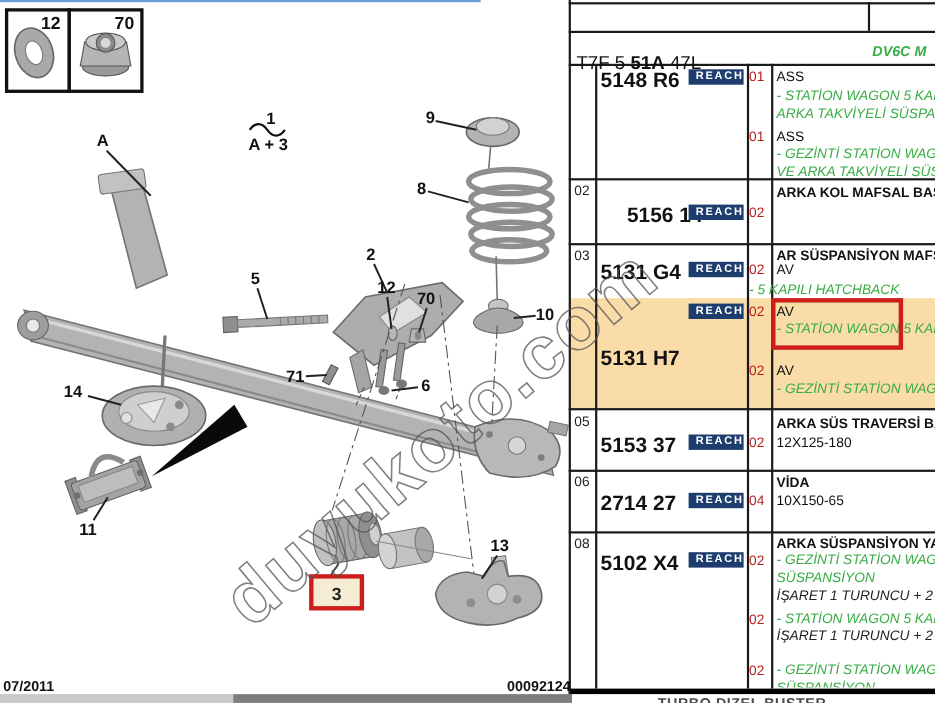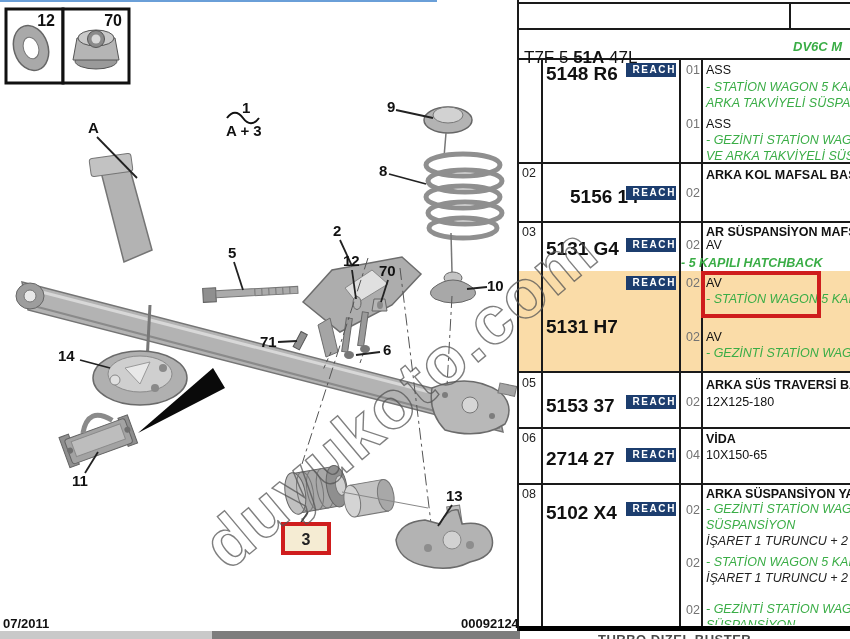--- a/index.html
+++ b/index.html
@@ -8,21 +8,21 @@
   .abs{position:absolute;}
   .hline{position:absolute;height:2px;background:#1a1a1a;}
   .vline{position:absolute;width:2px;background:#1a1a1a;}
   .code{font-size:17px;color:#111;white-space:nowrap;}
   .code b{font-weight:bold;}
   .engine{font-size:13px;font-style:italic;font-weight:bold;color:#3aad46;white-space:nowrap;}
   .ref{font-size:12.5px;color:#222;width:22px;text-align:center;}
   .part{font-size:19px;font-weight:bold;color:#111;white-space:nowrap;}
   .reach{width:50px;height:14px;background:#1c3d6e;color:#fff;font-size:10px;font-weight:bold;
          letter-spacing:1.6px;text-align:right;line-height:14px;}
-  .qty{font-size:12.5px;color:#737373;width:19px;text-align:right;}
+  .qty{font-size:12.5px;color:#b91c1c;width:19px;text-align:left;}
   .desc{font-size:12.5px;color:#111;white-space:nowrap;}
   .deschead{font-size:12.5px;font-weight:bold;color:#111;white-space:nowrap;}
   .green{font-size:12.5px;font-style:italic;color:#3aad46;white-space:nowrap;}
   .note{font-size:12.5px;font-style:italic;color:#222;white-space:nowrap;}
   .orange{position:absolute;background:#fadca8;}
   .redbox{position:absolute;border:4px solid #cf1d1d;background:transparent;}
   .cutline{overflow:hidden;height:7px;line-height:15px;}
   .smallbold{font-size:13px;font-weight:bold;color:#111;white-space:nowrap;}
   .caption{font-size:13px;font-weight:bold;color:#4a4a4a;letter-spacing:.5px;white-space:nowrap;}
   svg text{font-family:"Liberation Sans","DejaVu Sans",sans-serif;}
@@ -258,21 +258,21 @@
 <div class="abs part" style="left:570px;top:186px;">5156 14</div>
 <div class="abs reach" style="left:626px;top:186px;">REACH</div>
 <div class="abs qty" style="left:681px;top:186px;">02</div>
 
 <div class="abs ref" style="left:518px;top:225px;">03</div>
 <div class="abs deschead" style="left:706px;top:225px;">AR SÜSPANSİYON MAFSA</div>
 <div class="abs part" style="left:546px;top:238px;">5131 G4</div>
 <div class="abs reach" style="left:626px;top:238px;">REACH</div>
 <div class="abs qty" style="left:681px;top:238px;">02</div>
 <div class="abs desc" style="left:706px;top:238px;">AV</div>
-<div class="abs green" style="left:681px;top:256px;font-weight:bold;">- 5 KAPILI HATCHBACK</div>
+<div class="abs green" style="left:681px;top:256px;">- 5 KAPILI HATCHBACK</div>
 
 <div class="abs part" style="left:546px;top:276px;margin-top:40px;">5131 H7</div>
 <div class="abs reach" style="left:626px;top:276px;">REACH</div>
 <div class="abs qty" style="left:681px;top:276px;">02</div>
 <div class="abs desc" style="left:706px;top:276px;">AV</div>
 <div class="abs green" style="left:706px;top:292px;">- STATİON WAGON 5 KAP</div>
 <div class="redbox" style="left:701px;top:271px;width:112px;height:39px;"></div>
 
 <div class="abs qty" style="left:681px;top:330px;">02</div>
 <div class="abs desc" style="left:706px;top:330px;">AV</div>

